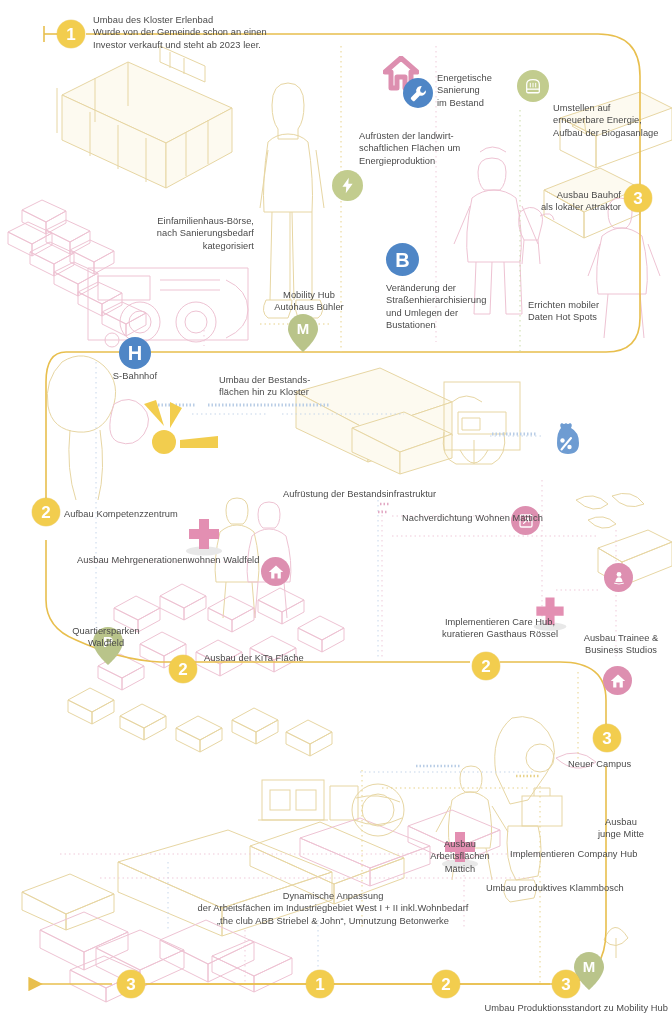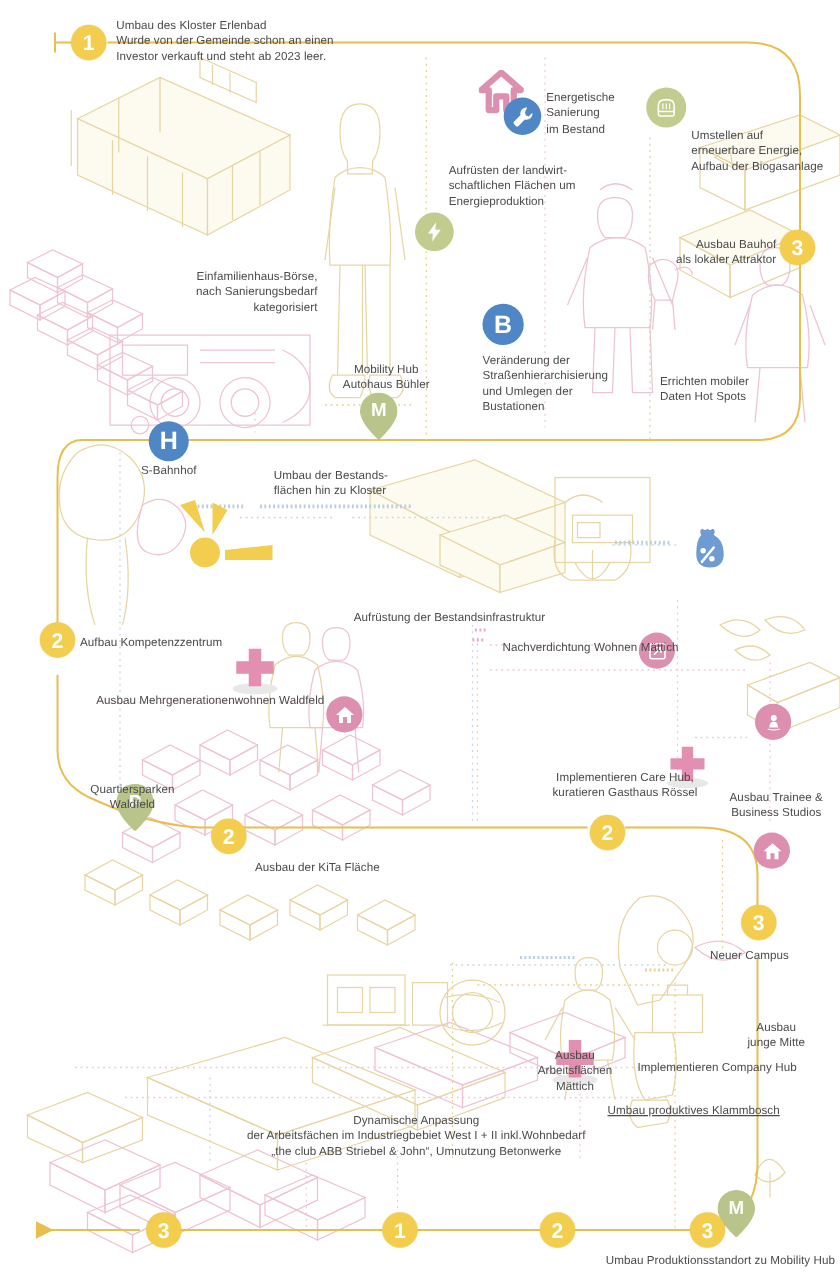--- a/index.html
+++ b/index.html
@@ -636,36 +636,36 @@
 
   <div class="lbl l" style="left:64px;  top:508px; width:180px;">Aufbau Kompetenzzentrum</div>
 
   <div class="lbl l" style="left:77px;  top:554px; width:200px;">Ausbau Mehrgenerationenwohnen Waldfeld</div>
 
   <div class="lbl l" style="left:402px; top:512px; width:180px;">Nachverdichtung Wohnen Mättich</div>
 
   <div class="lbl c" style="left:52px;  top:601px; width:108px;margin-top:24px;">Quartiersparken
 Waldfeld</div>
 
-  <div class="lbl l" style="left:204px; top:688px; width:140px;">Ausbau der KiTa Fläche</div>
+  <div class="lbl l" style="left:204px; top:652px; width:140px;">Ausbau der KiTa Fläche</div>
 
   <div class="lbl c" style="left:425px; top:616px; width:150px;">Implementieren Care Hub,
 kuratieren Gasthaus Rössel</div>
 
   <div class="lbl c" style="left:570px; top:632px; width:102px;">Ausbau Trainee &amp;
 Business Studios</div>
 
   <div class="lbl l" style="left:568px; top:758px; width:110px;">Neuer Campus</div>
 
   <div class="lbl c" style="left:580px; top:816px; width:82px;">Ausbau
 junge Mitte</div>
 
   <div class="lbl l" style="left:510px; top:848px; width:170px;">Implementieren Company Hub</div>
 
-  <div class="lbl l" style="left:486px; top:882px; width:182px;text-decoration:underline;">Umbau produktives Klammbosch</div>
+  <div class="lbl l" style="left:486px; top:882px; width:182px;">Umbau produktives Klammbosch</div>
 
   <div class="lbl c" style="left:404px; top:838px; width:112px;">Ausbau
 Arbeitsflächen
 Mättich</div>
 
 
   <div class="lbl c" style="left:168px; top:890px; width:330px;">Dynamische Anpassung
 der Arbeitsfächen im Industriegbebiet West I + II inkl.Wohnbedarf
 „the club ABB Striebel &amp; John“, Umnutzung Betonwerke</div>
 

